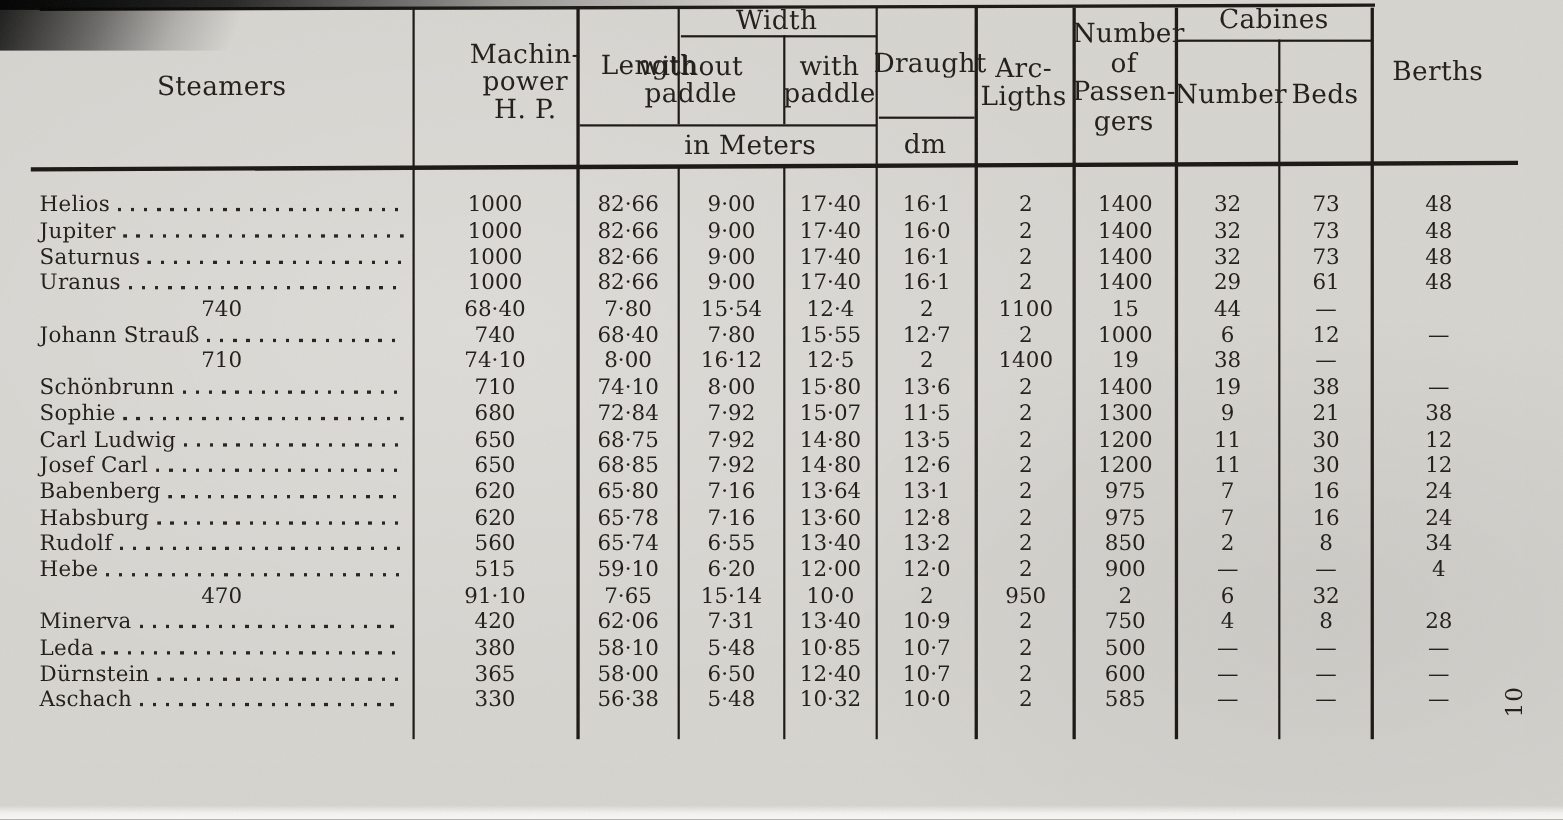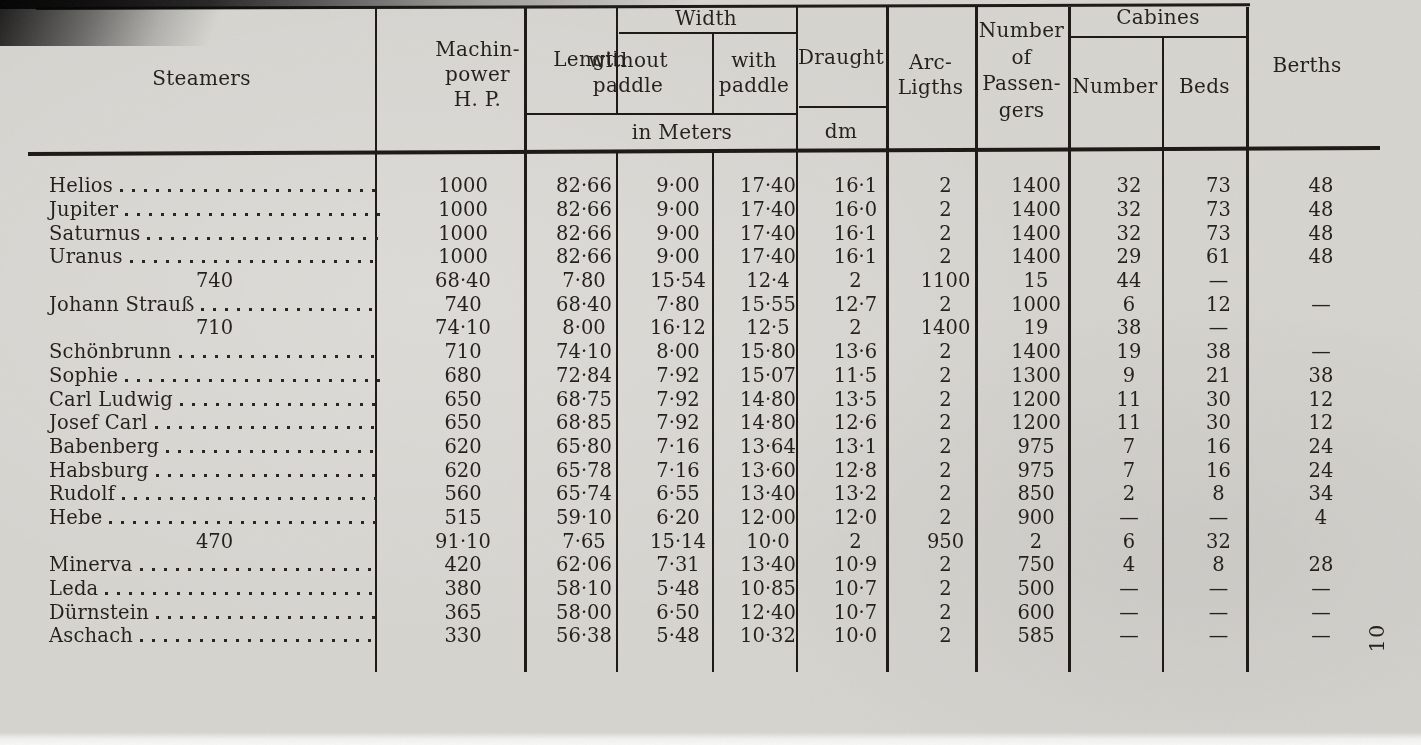--- a/index.html
+++ b/index.html
@@ -25,27 +25,27 @@
     background:linear-gradient(to bottom, rgba(246,246,244,0) 0%, rgba(247,247,245,.85) 55%, #f8f8f6 100%);}
 
   
   .vline{position:absolute;background:#191613;width:2px;}
   .vline.thick{width:3px;}
   .hline{position:absolute;background:#191613;height:2px;}
   .hline.heavy{height:4px;transform:rotate(-0.25deg);transform-origin:left center;}
   .hline.top{height:3px;transform:rotate(-0.18deg);transform-origin:left center;}
 
   
-  .hlabel{position:absolute;text-align:center;font-size:20px;line-height:25px;letter-spacing:.3px;}
+  .hlabel{position:absolute;text-align:center;font-size:24px;line-height:25px;letter-spacing:.3px;}
   .hlabel .ln{display:block;}
 
   
   #tbody{position:absolute;left:28px;top:174px;width:1340px;}
   .row{display:grid;grid-template-columns:347px 150px 92px 96px 84px 91px 89px 92px 94px 85px 120px;
-       height:23.7px;align-items:center;margin-left:13px;}
+       height:23.7px;align-items:center;}
   .cell{text-align:center;font-size:19.5px;white-space:nowrap;}
   .name-cell{display:flex;align-items:baseline;text-align:left;padding-left:8px;overflow:hidden;}
   .nm{font-size:19.5px;letter-spacing:.2px;}
   .leader{flex:1;height:3px;align-self:flex-end;margin:0 8px 5px 7px;
     background-image:repeating-linear-gradient(to right,#26221d 0 3px,transparent 3px 12px);}
 
   .page-number{position:absolute;left:1356px;top:626px;width:42px;text-align:center;
     font-size:21px;transform:rotate(-90deg);letter-spacing:1px;}
 </style>
 </head>

